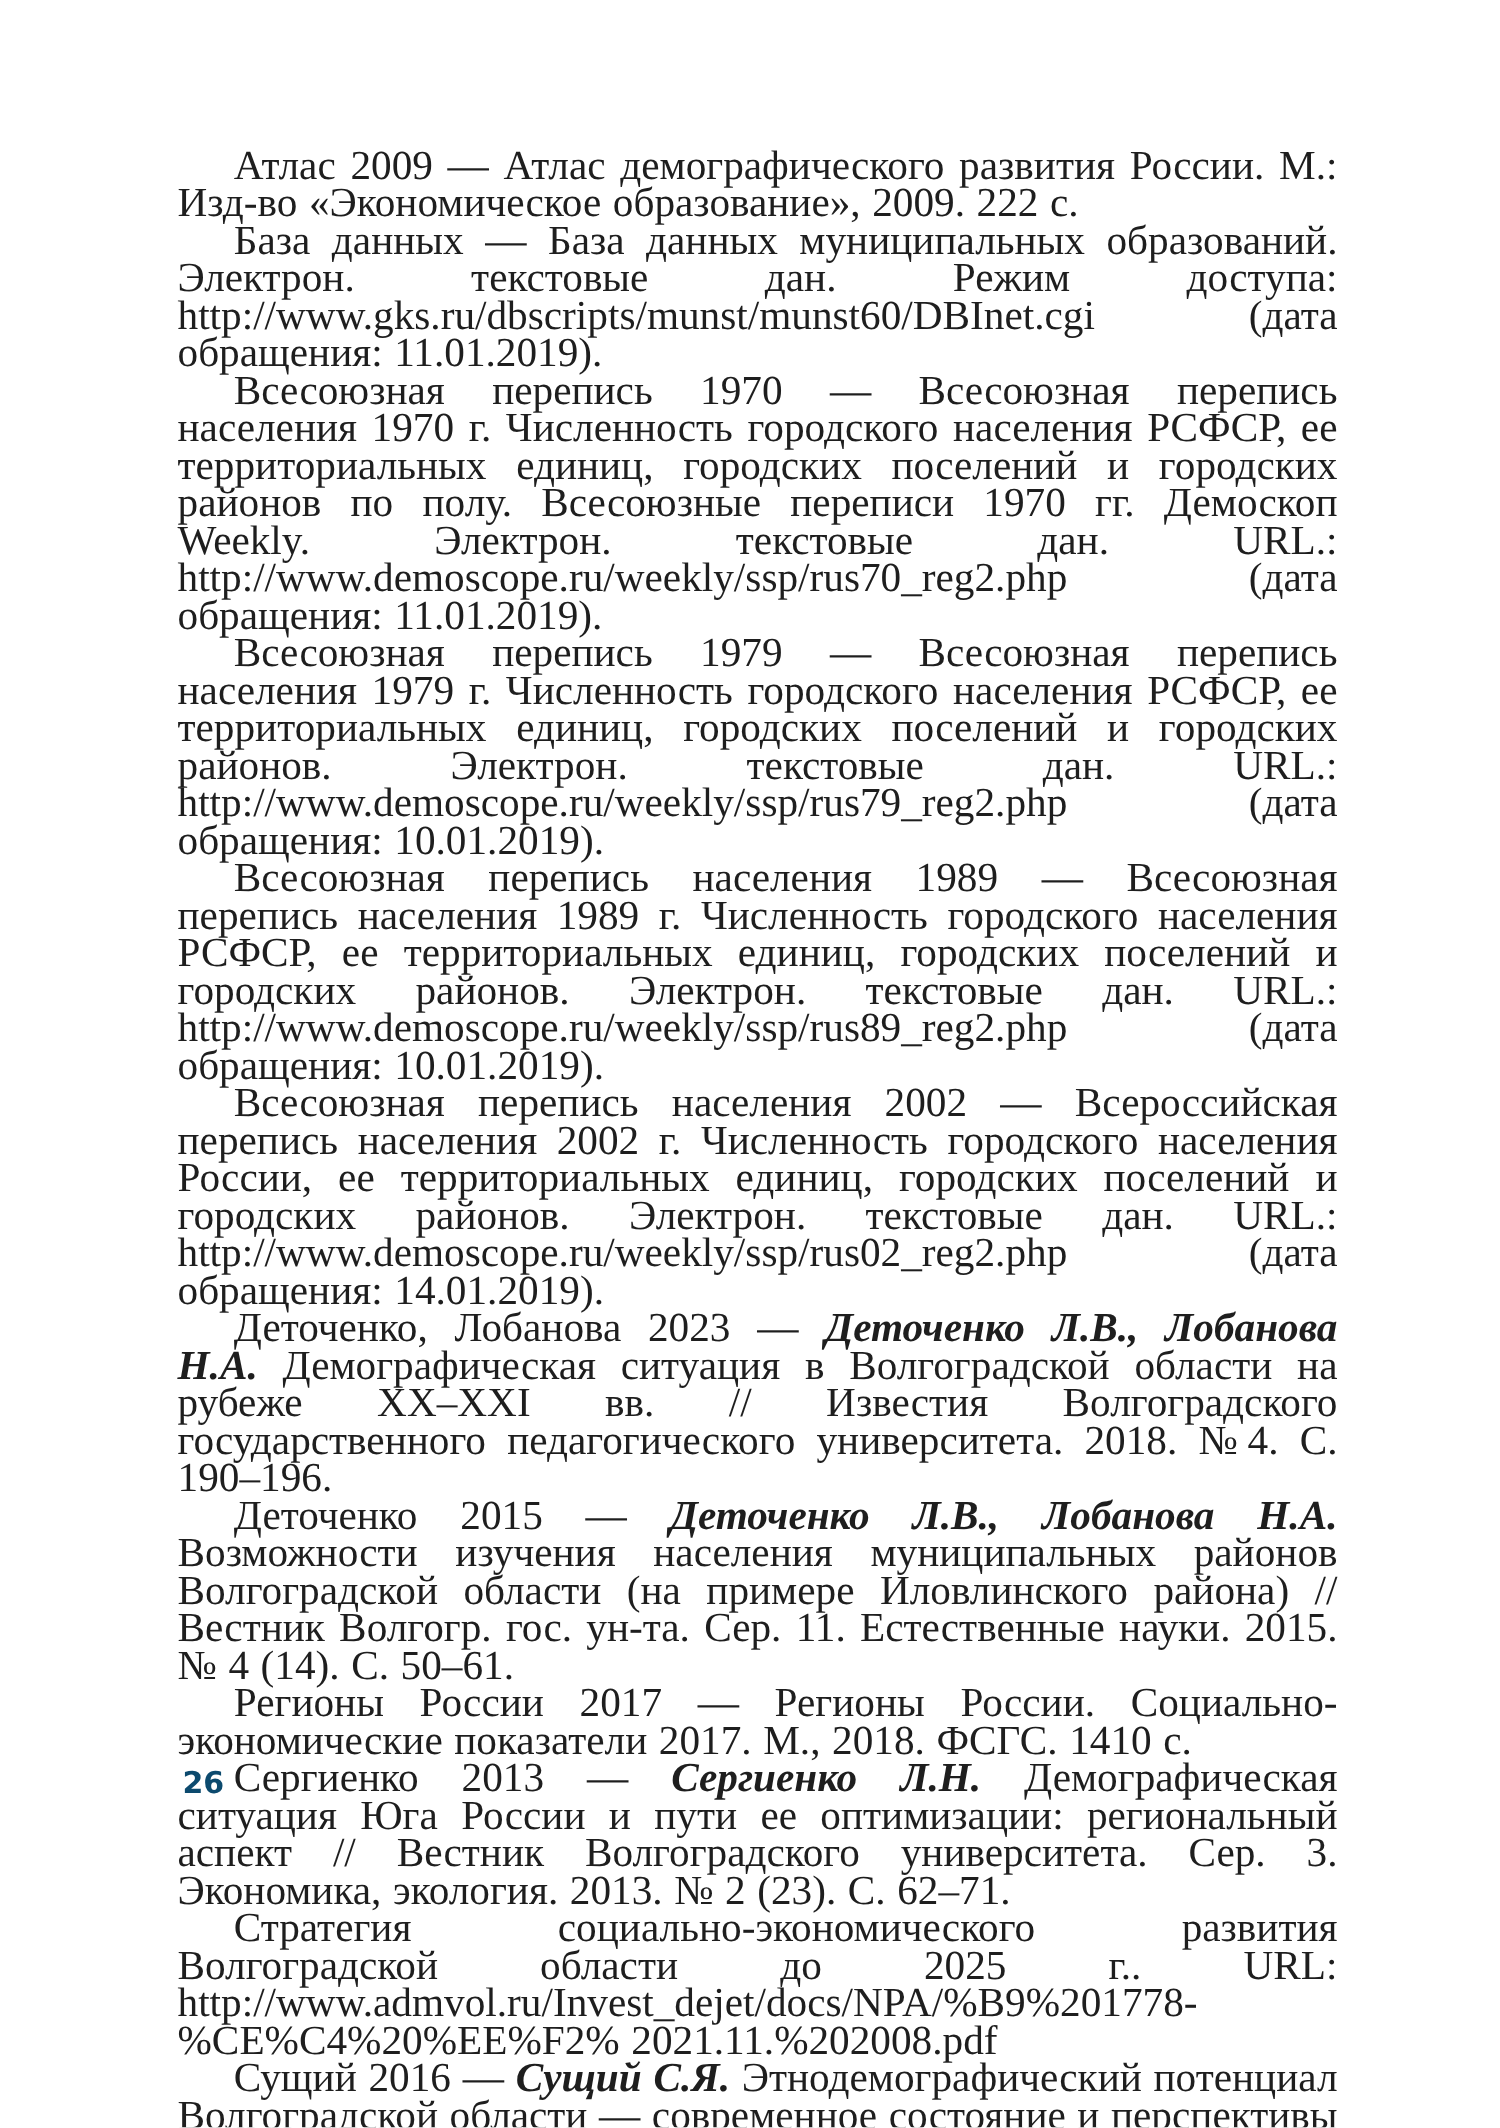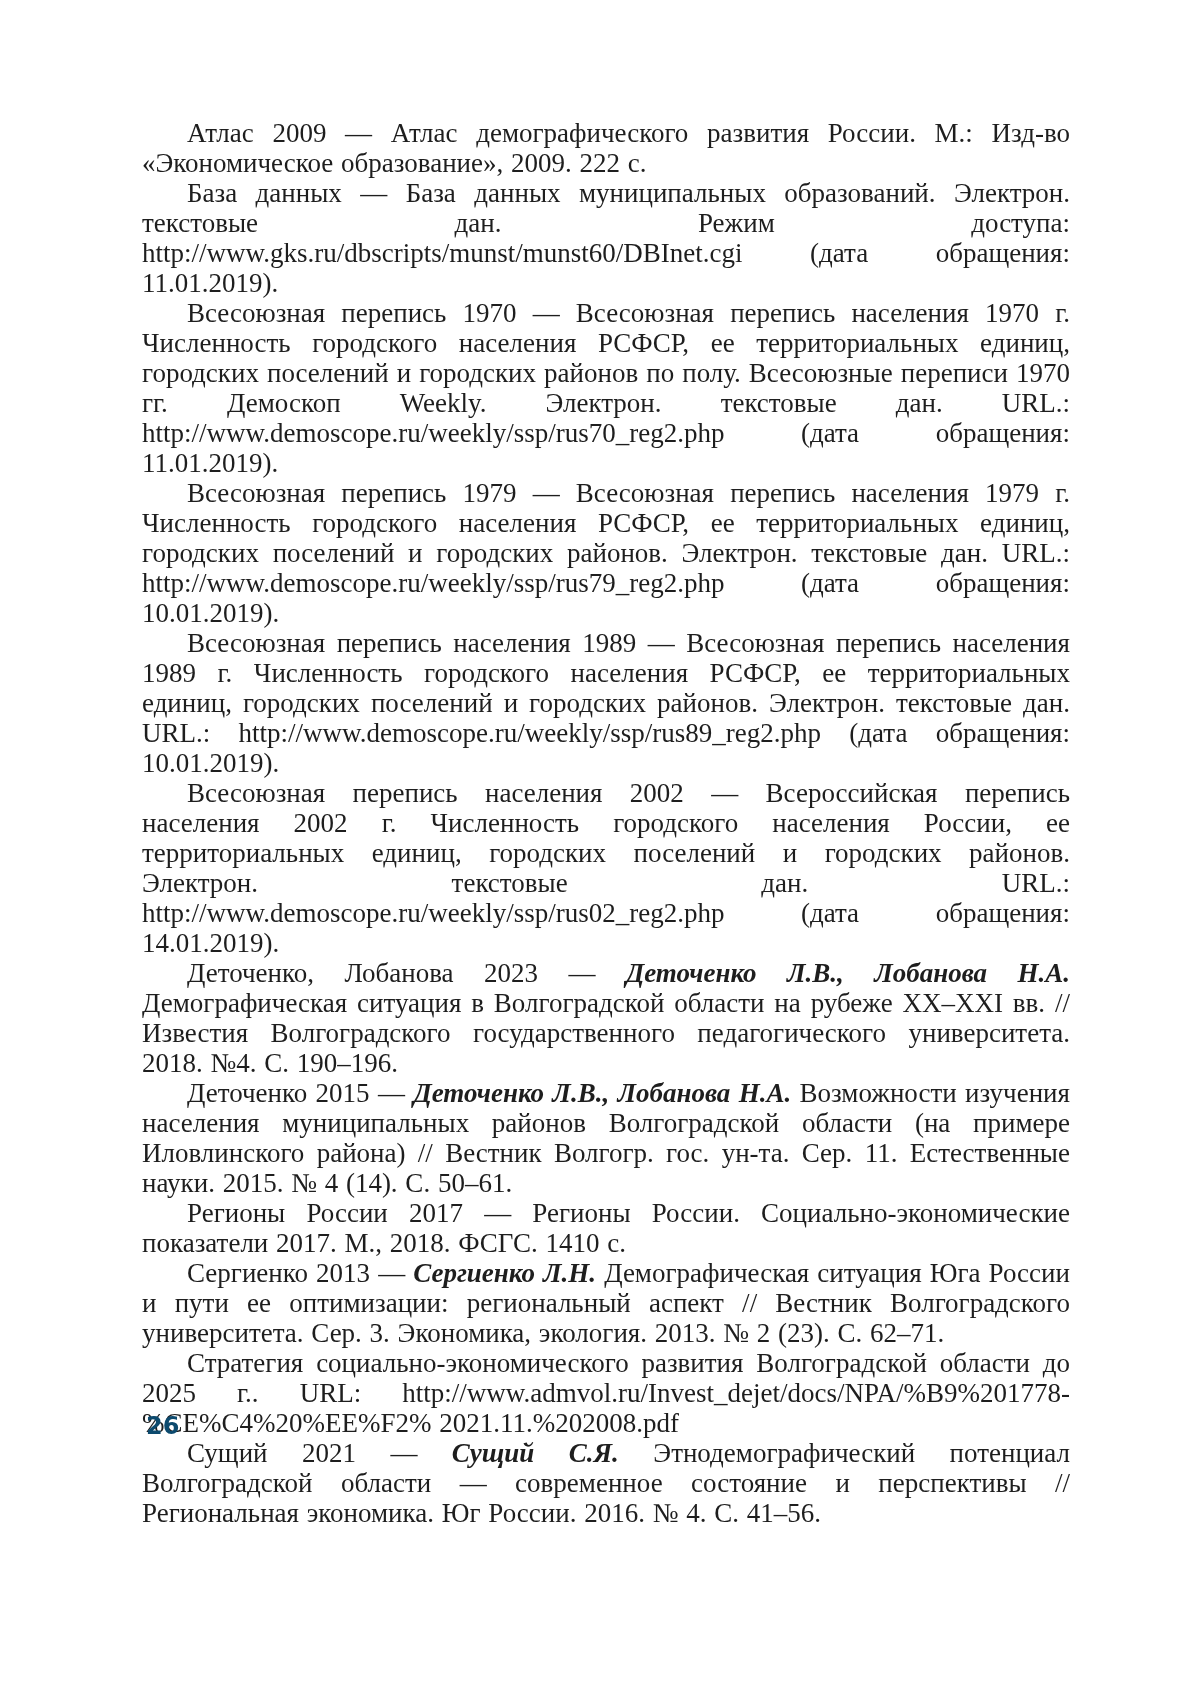--- a/index.html
+++ b/index.html
@@ -17,21 +17,21 @@
   }
   .content {
     position: absolute;
     left: 142px;
     top: 118px;
     width: 928px;
   }
   p.reference {
     margin: 0;
     padding: 0;
-    font-size: 27px;
+    font-size: 33px;
     line-height: 30px;
     color: #1e1e1e;
     text-align: justify;
     text-indent: 45px;
     word-spacing: 1px;
   }
   p.reference .italic {
     font-style: italic;
     font-weight: bold;
   }
@@ -54,16 +54,16 @@
       <p class="reference"><span>База данных — База данных муниципальных образований. Электрон. текстовые дан. Режим доступа: http://www.gks.ru/dbscripts/munst/munst60/DBInet.cgi (дата обращения: 11.01.2019).</span></p>
       <p class="reference"><span>Всесоюзная перепись 1970 — Всесоюзная перепись населения 1970 г. Численность городского населения РСФСР, ее территориальных единиц, городских поселений и городских районов по полу. Всесоюзные переписи 1970 гг. Демоскоп Weekly. Электрон. текстовые дан. URL.: http://www.demoscope.ru/weekly/ssp/rus70_reg2.php (дата обращения: 11.01.2019).</span></p>
       <p class="reference"><span>Всесоюзная перепись 1979 — Всесоюзная перепись населения 1979 г. Численность городского населения РСФСР, ее территориальных единиц, городских поселений и городских районов.  Электрон. текстовые дан. URL.: http://www.demoscope.ru/weekly/ssp/rus79_reg2.php (дата обращения: 10.01.2019).</span></p>
       <p class="reference"><span>Всесоюзная перепись населения 1989 — Всесоюзная перепись населения 1989 г. Численность городского населения РСФСР, ее территориальных единиц, городских поселений и городских районов.  Электрон. текстовые дан. URL.: http://www.demoscope.ru/weekly/ssp/rus89_reg2.php (дата обращения: 10.01.2019).</span></p>
       <p class="reference"><span>Всесоюзная перепись населения 2002 — Всероссийская перепись населения 2002 г. Численность городского населения России, ее территориальных единиц, городских поселений и городских районов. Электрон. текстовые дан. URL.: http://www.demoscope.ru/weekly/ssp/rus02_reg2.php (дата обращения: 14.01.2019).</span></p>
       <p class="reference"><span>Деточенко, Лобанова 2023 — </span><span class="italic">Деточенко Л.В., Лобанова Н.А.</span><span> Демографическая ситуация в Волгоградской области на рубеже XX–XXI вв. // Известия Волгоградского государственного педагогического университета. 2018. №4. С. 190–196.</span></p>
       <p class="reference"><span>Деточенко 2015 — </span><span class="italic">Деточенко Л.В., Лобанова Н.А.</span><span> Возможности изучения населения муниципальных районов Волгоградской области (на примере Иловлинского района) // Вестник Волгогр. гос. ун-та. Сер. 11. Естественные науки. 2015. № 4 (14). С. 50–61.</span></p>
       <p class="reference"><span>Регионы России 2017 — Регионы России. Социально-экономические показатели 2017. М., 2018. ФСГС. 1410 с.</span></p>
       <p class="reference"><span>Сергиенко 2013 — </span><span class="italic">Сергиенко Л.Н.</span><span> Демографическая ситуация Юга России и пути ее оптимизации: региональный аспект // Вестник Волгоградского университета. Сер. 3. Экономика, экология. 2013. № 2 (23). С. 62–71.</span></p>
       <p class="reference"><span>Стратегия социально-экономического развития Волгоградской области до 2025 г.. URL: http://www.admvol.ru/Invest_dejet/docs/NPA/%B9%201778-%CE%C4%20%EE%F2% 2021.11.%202008.pdf</span></p>
-      <p class="reference"><span>Сущий 2021 — </span><span class="italic">Сущий С.Я.</span><span> Этнодемографический потенциал Волгоградской области — современное состояние и перспективы // Региональная экономика. Юг России. 2016. № 4. С. 41–56.</span></p>
+      <p class="reference"><span>Сущий 2016 — </span><span class="italic">Сущий С.Я.</span><span> Этнодемографический потенциал Волгоградской области — современное состояние и перспективы // Региональная экономика. Юг России. 2016. № 4. С. 41–56.</span></p>
     </div>
   <div class="page-number">26</div>
 </div>
 
 </body></html>

